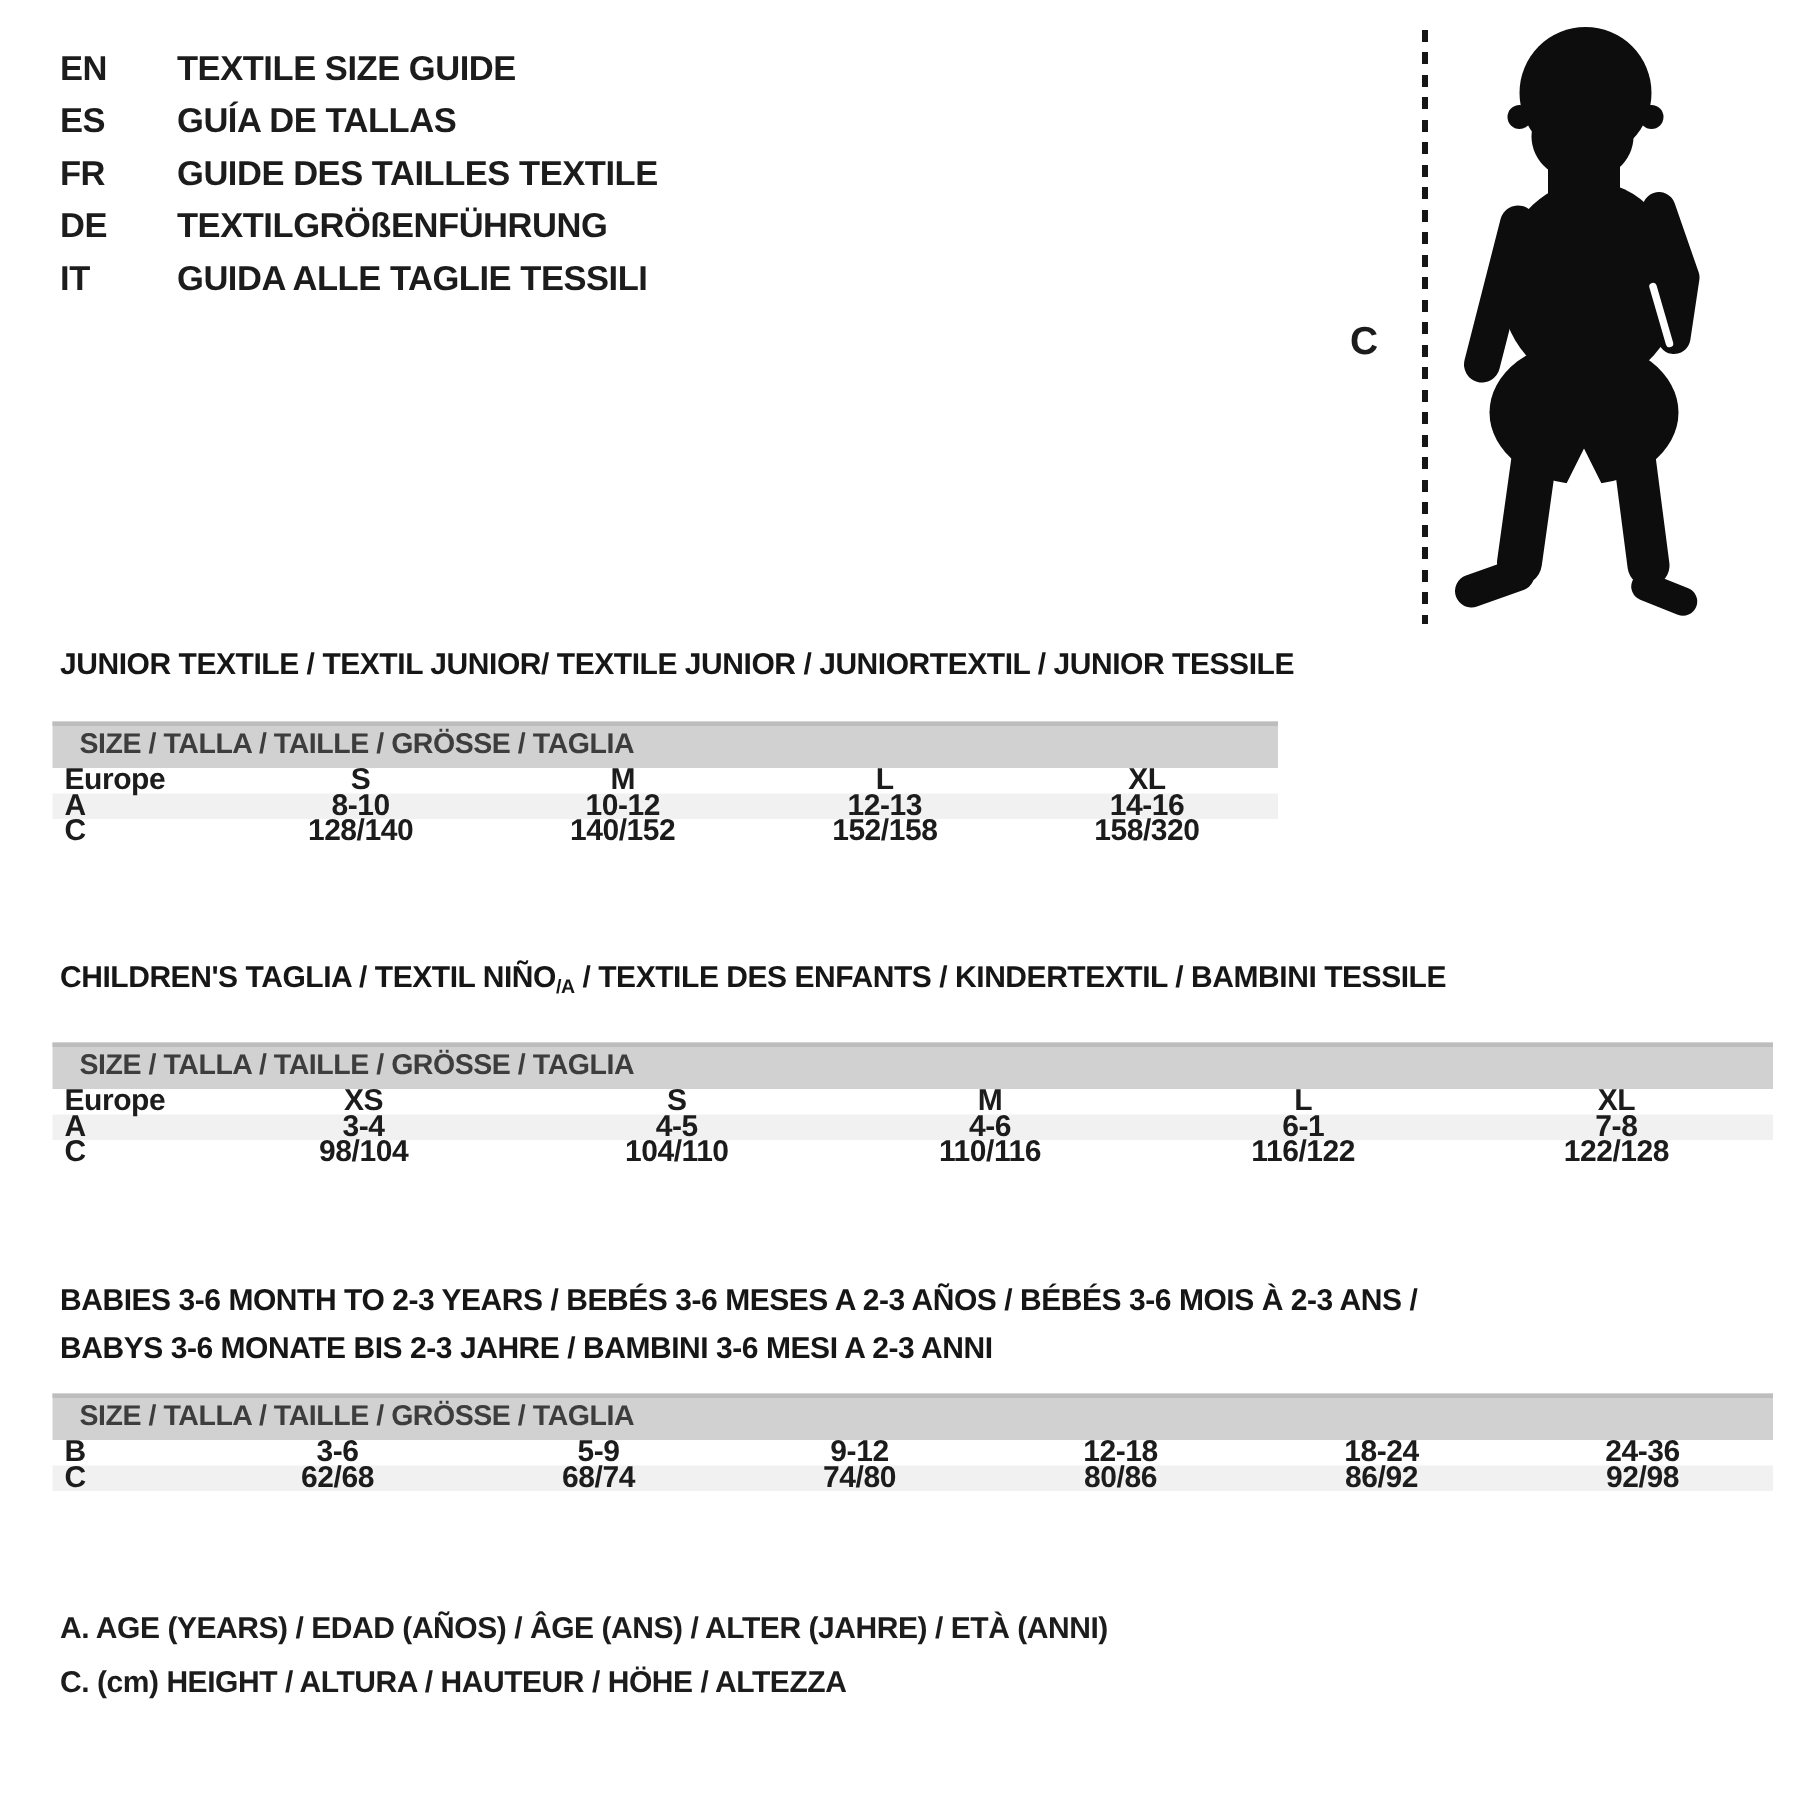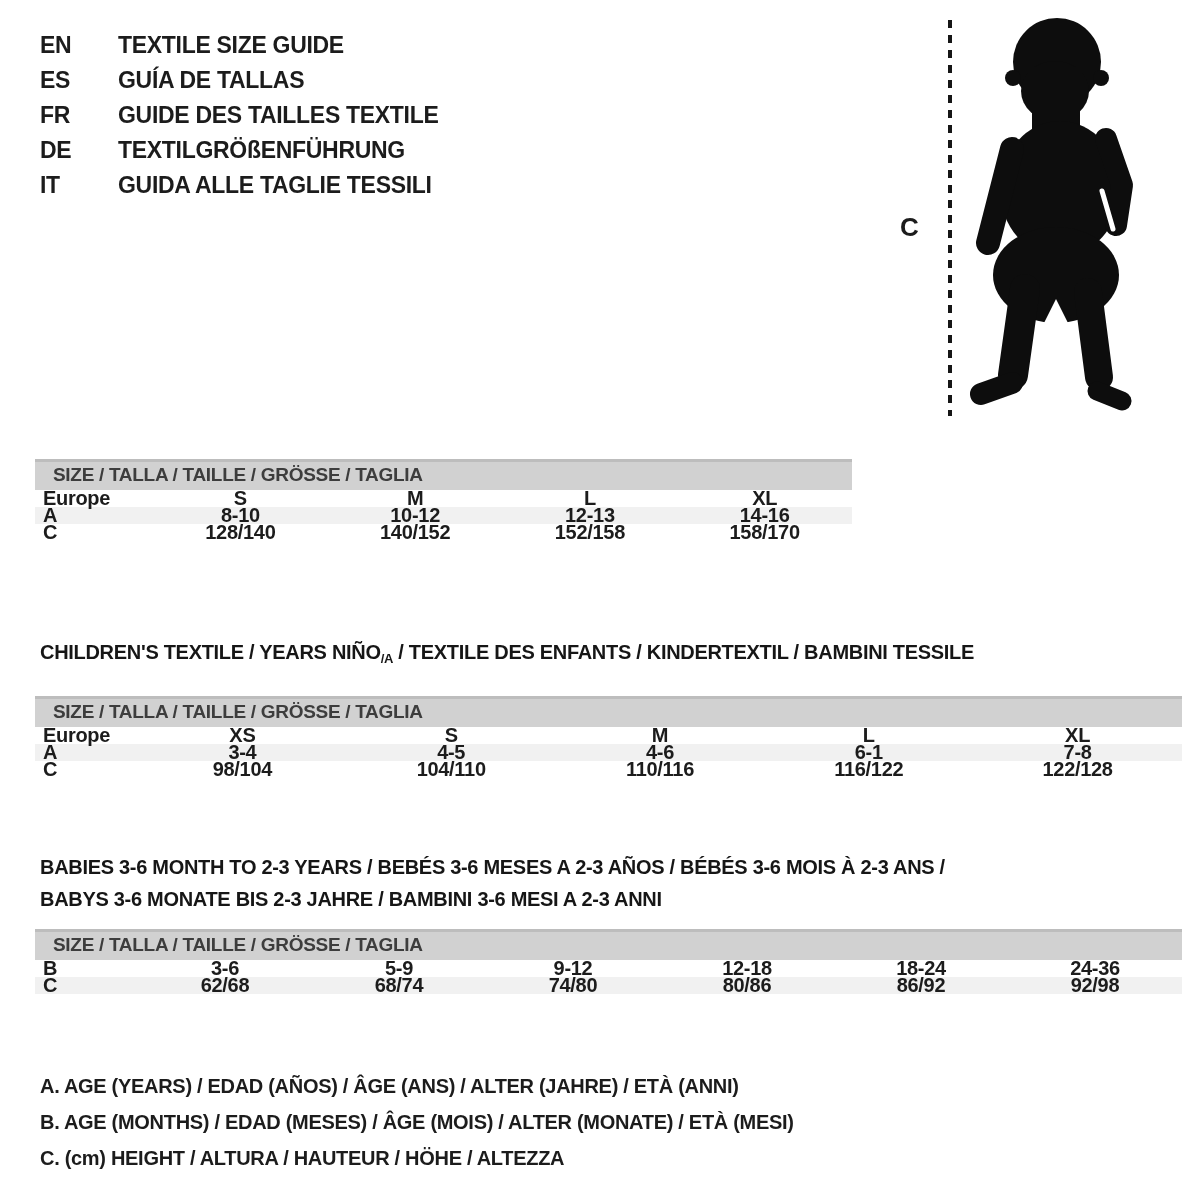--- a/index.html
+++ b/index.html
@@ -101,20 +101,21 @@
     <ellipse cx="88" cy="258" rx="63" ry="48"></ellipse>
     <path d="M74 310 L102 310 L88 282 Z" fill="#ffffff"></path>
     <path d="M57 272 L45 358" fill="none" stroke="#0d0d0d" stroke-width="30" stroke-linecap="round"></path>
     <path d="M120 275 L131 360" fill="none" stroke="#0d0d0d" stroke-width="28" stroke-linecap="round"></path>
     <path d="M44 366 L13 377" fill="none" stroke="#0d0d0d" stroke-width="22" stroke-linecap="round"></path>
     <path d="M129 374 L154 384" fill="none" stroke="#0d0d0d" stroke-width="19" stroke-linecap="round"></path>
   </g>
 </svg>
 
 <section class="sec" id="section-junior">
+  <h2 class="sec-title">JUNIOR TEXTILE / TEXTIL JUNIOR/ TEXTILE JUNIOR / JUNIORTEXTIL / JUNIOR TESSILE</h2>
   <div class="size-table t4">
     <div class="size-bar">SIZE / TALLA / TAILLE / GRÖSSE / TAGLIA</div>
     <div class="tbody">
         <div class="trow">
           <div class="tcell label">Europe</div>
           <div class="tcell">S</div>
           <div class="tcell">M</div>
           <div class="tcell">L</div>
           <div class="tcell">XL</div>
         </div>
@@ -123,28 +124,28 @@
           <div class="tcell">8-10</div>
           <div class="tcell">10-12</div>
           <div class="tcell">12-13</div>
           <div class="tcell">14-16</div>
         </div>
         <div class="trow">
           <div class="tcell label">C</div>
           <div class="tcell">128/140</div>
           <div class="tcell">140/152</div>
           <div class="tcell">152/158</div>
-          <div class="tcell">158/170</div>
+          <div class="tcell">158/320</div>
         </div>
       </div>
   </div>
 </section>
 
 <section class="sec" id="section-children">
-  <h2 class="sec-title"><span>CHILDREN'S TEXTILE / YEARS NIÑO</span><span class="sub">/A</span><span> / TEXTILE DES ENFANTS / KINDERTEXTIL / BAMBINI TESSILE</span></h2>
+  <h2 class="sec-title"><span>CHILDREN'S TAGLIA / TEXTIL NIÑO</span><span class="sub">/A</span><span> / TEXTILE DES ENFANTS / KINDERTEXTIL / BAMBINI TESSILE</span></h2>
   <div class="size-table">
     <div class="size-bar">SIZE / TALLA / TAILLE / GRÖSSE / TAGLIA</div>
     <div class="tbody">
         <div class="trow">
           <div class="tcell label">Europe</div>
           <div class="tcell">XS</div>
           <div class="tcell">S</div>
           <div class="tcell">M</div>
           <div class="tcell">L</div>
           <div class="tcell">XL</div>
@@ -192,15 +193,14 @@
           <div class="tcell">80/86</div>
           <div class="tcell">86/92</div>
           <div class="tcell">92/98</div>
         </div>
       </div>
   </div>
 </section>
 
 <div class="abs legend">
   <div class="legend-line">A. AGE (YEARS) / EDAD (AÑOS) / ÂGE (ANS) / ALTER (JAHRE) / ETÀ (ANNI)</div>
-  <div class="legend-line">B. AGE (MONTHS) / EDAD (MESES) / ÂGE (MOIS) / ALTER (MONATE) / ETÀ (MESI)</div>
   <div class="legend-line">C. (cm) HEIGHT / ALTURA / HAUTEUR / HÖHE / ALTEZZA</div>
 </div>
 
 </body></html>

